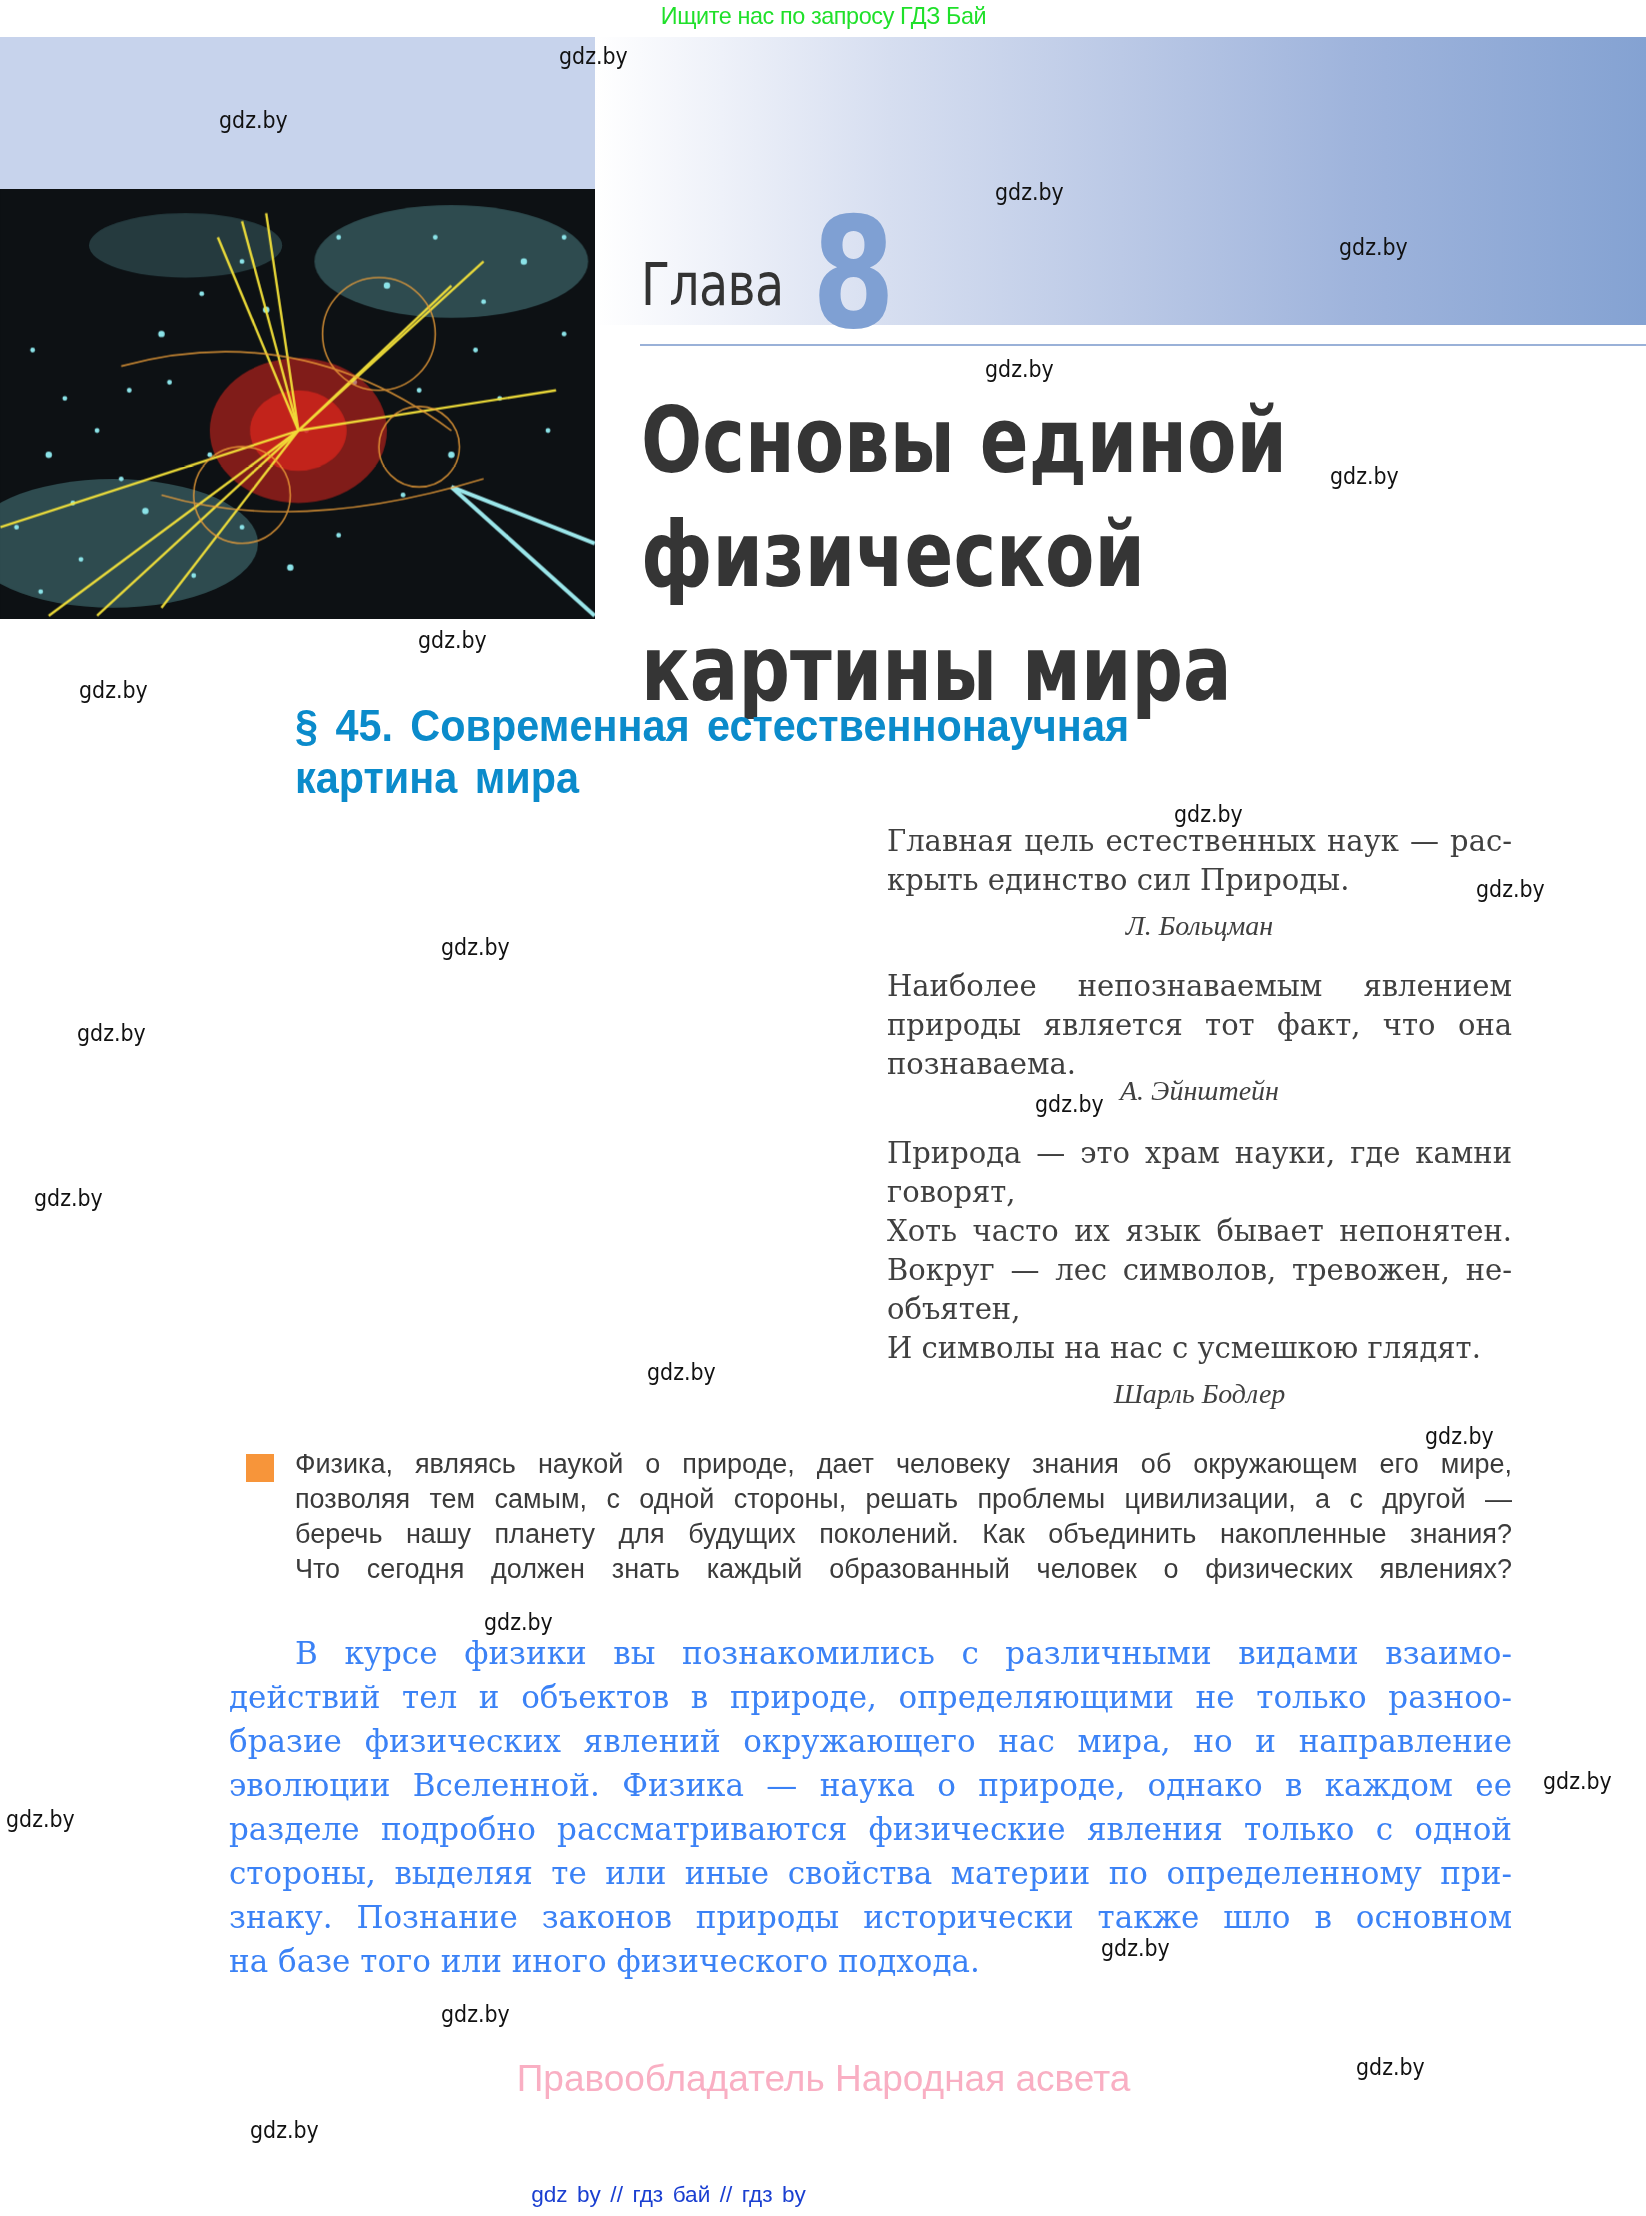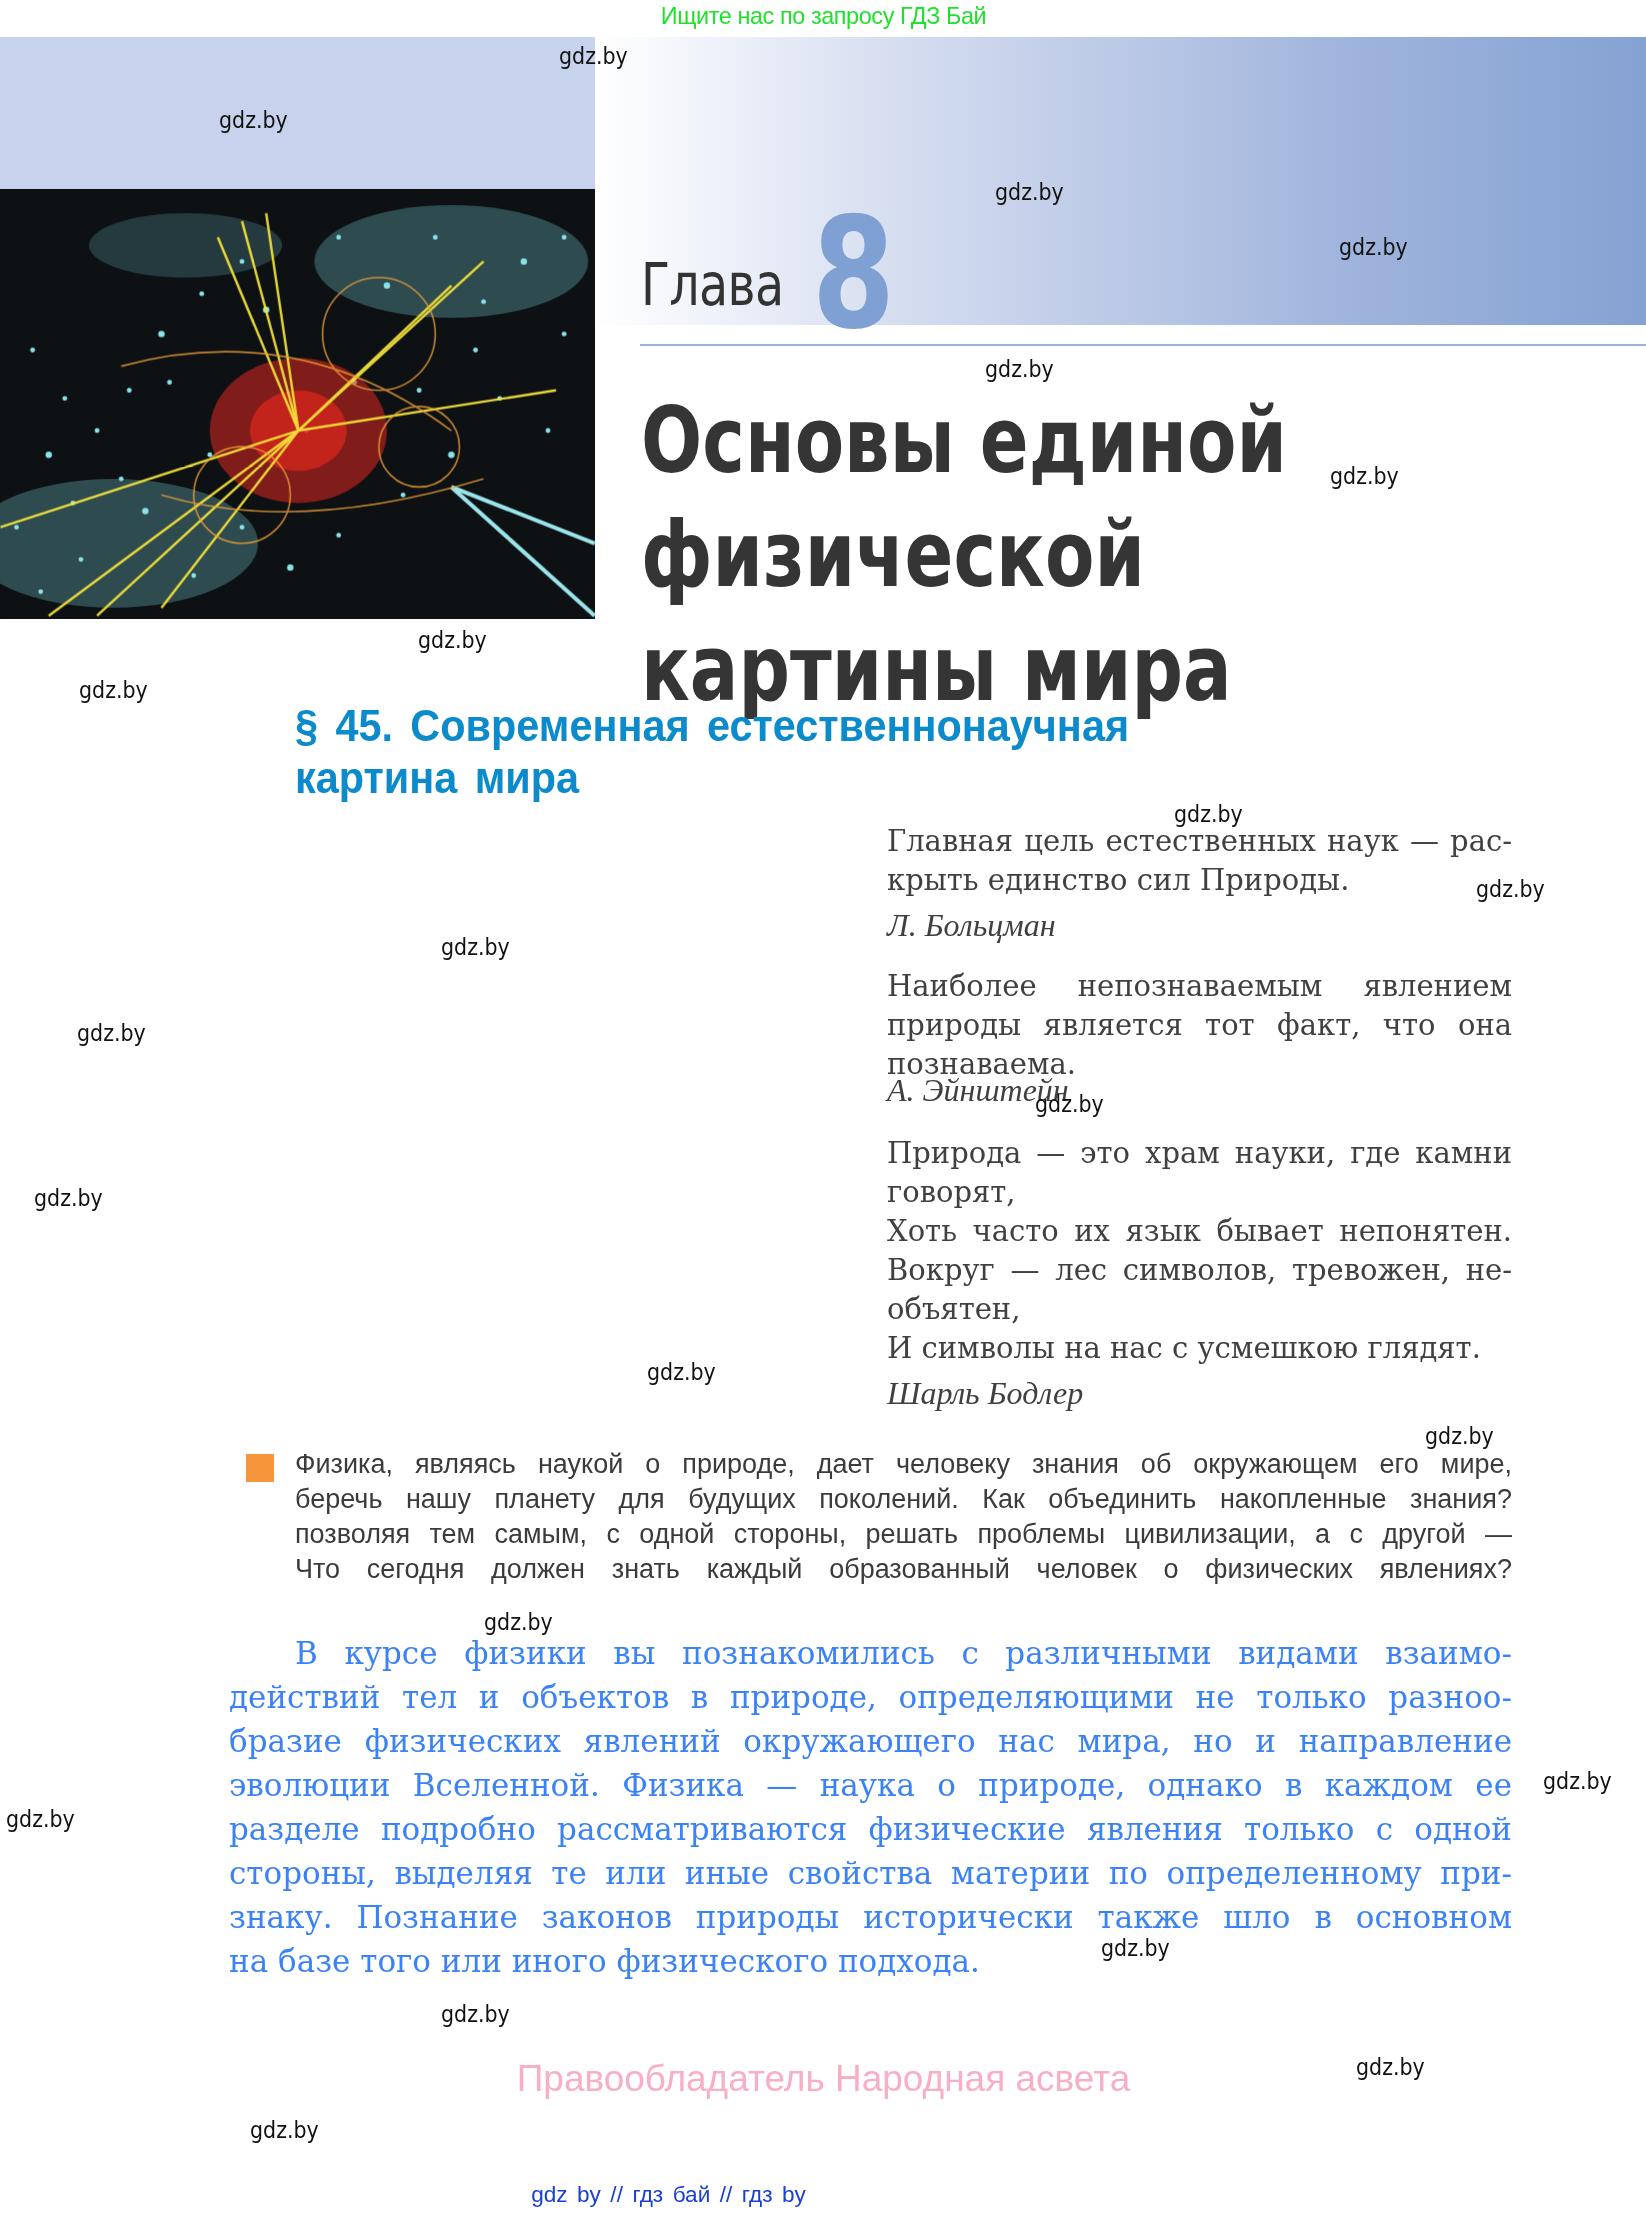--- a/index.html
+++ b/index.html
@@ -55,22 +55,22 @@
 
   
   .epi {
     left: 887px; width: 625px;
     font-family: "DejaVu Serif", serif; color: #404040;
     font-size: 29px; line-height: 39px; text-align: justify;
   }
   .epi .line { display: block; white-space: nowrap; text-align-last: justify; }
   .epi .line.last { text-align-last: left; }
   .epi .author {
-    display: block; text-align: left; font-style: italic;
-    font-family: "Liberation Serif", serif; font-size: 32px;
+    display: block; text-align: center; font-style: italic;
+    font-family: "Liberation Serif", serif; font-size: 28px;
   }
 
   
   .marker { left: 246px; top: 1454px; width: 28px; height: 28px; background: #F7953A; }
   .intro {
     left: 295px; top: 1447px; width: 1217px;
     font-family: "Liberation Sans", sans-serif; color: #3b3b3b;
     font-size: 27px; line-height: 35px;
   }
   .intro .line { display: block; white-space: nowrap; text-align: justify; text-align-last: justify; }
@@ -225,22 +225,22 @@
   <span class="line">Хоть часто их язык бывает непонятен.</span>
   <span class="line">Вокруг — лес символов, тревожен, не-</span>
   <span class="line last">объятен,</span>
   <span class="line last">И символы на нас с усмешкою глядят.</span>
   <span class="author" style="margin-top:6.4px;">Шарль Бодлер</span>
 </div>
 
 <div class="abs marker"></div>
 <div class="abs intro">
   <span class="line">Физика, являясь наукой о природе, дает человеку знания об окружающем его мире,</span>
+  <span class="line">позволяя тем самым, с одной стороны, решать проблемы цивилизации, а с другой —</span>
   <span class="line">беречь нашу планету для будущих поколений. Как объединить накопленные знания?</span>
-  <span class="line">позволяя тем самым, с одной стороны, решать проблемы цивилизации, а с другой —</span>
   <span class="line last">Что сегодня должен знать каждый образованный человек о физических явлениях?</span>
 </div>
 
 <div class="abs body-text">
   <span class="line first">В курсе физики вы познакомились с различными видами взаимо-</span>
   <span class="line">действий тел и объектов в природе, определяющими не только разнoo-</span>
   <span class="line">бразие физических явлений окружающего нас мира, но и направление</span>
   <span class="line">эволюции Вселенной. Физика — наука о природе, однако в каждом ее</span>
   <span class="line">разделе подробно рассматриваются физические явления только с одной</span>
   <span class="line">стороны, выделяя те или иные свойства материи по определенному при-</span>

